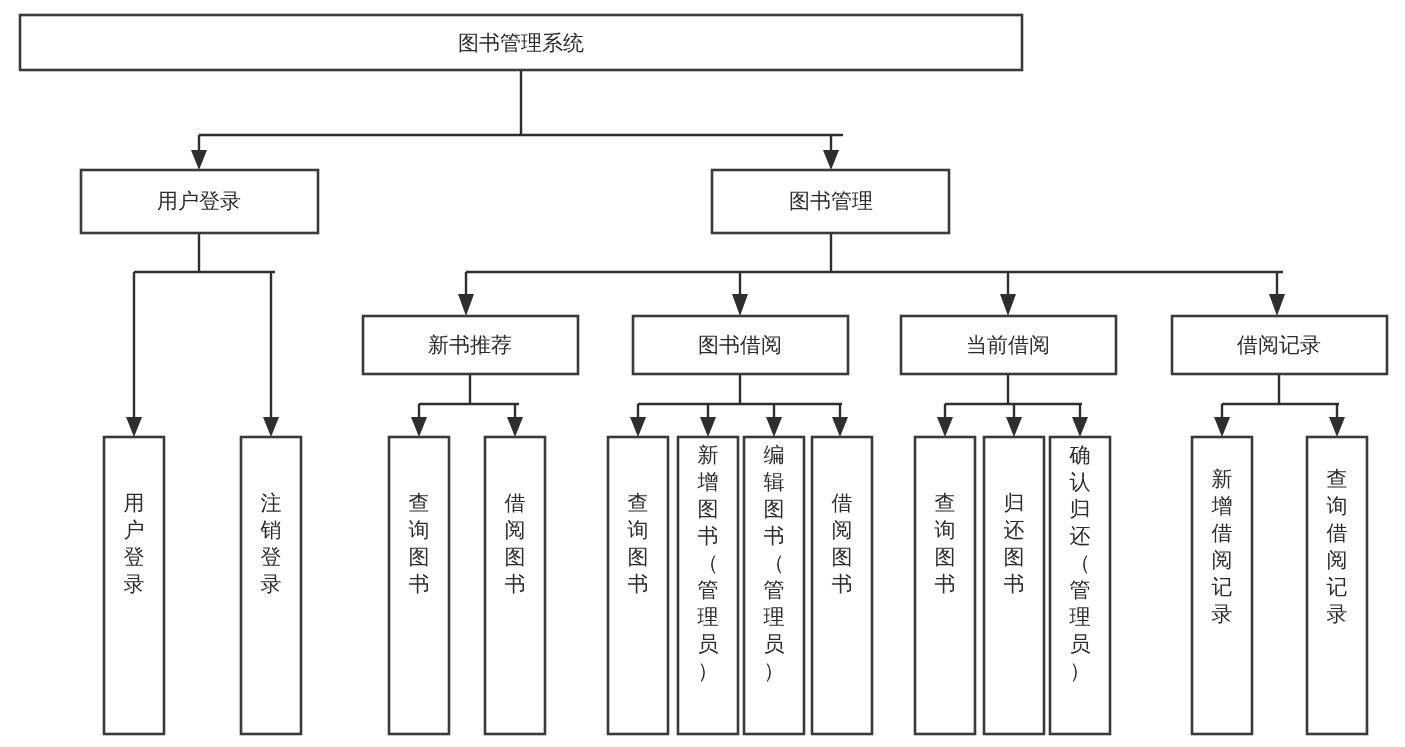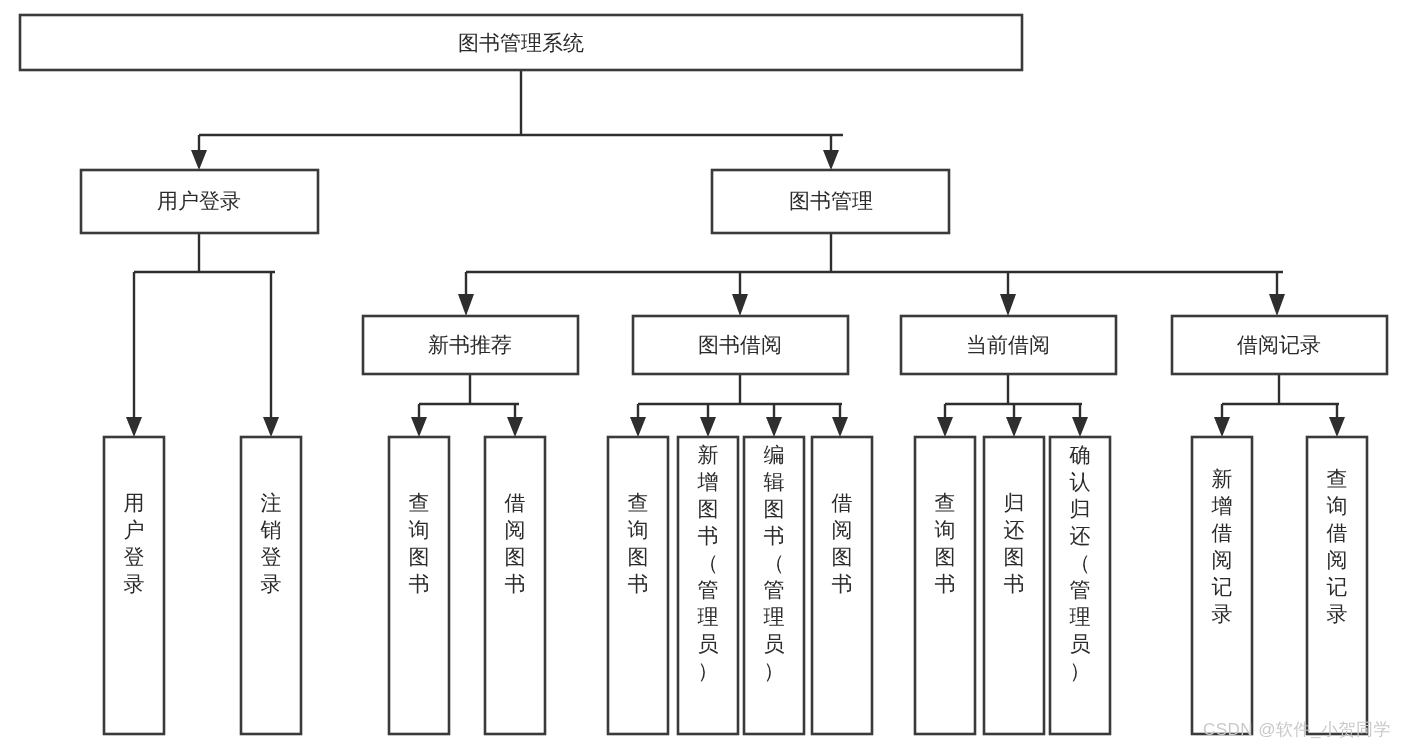--- a/index.html
+++ b/index.html
@@ -238,15 +238,14 @@
       <text class="node-label-vertical" x="1222" y="486"><tspan x="1222" dy="0" text-anchor="middle">新</tspan><tspan x="1222" dy="27" text-anchor="middle">增</tspan><tspan x="1222" dy="27" text-anchor="middle">借</tspan><tspan x="1222" dy="27" text-anchor="middle">阅</tspan><tspan x="1222" dy="27" text-anchor="middle">记</tspan><tspan x="1222" dy="27" text-anchor="middle">录</tspan></text>
     </g>
 
     <g>
       <rect class="node-box" x="1307" y="437" width="60" height="297"></rect>
       <text class="node-label-vertical" x="1337" y="486"><tspan x="1337" dy="0" text-anchor="middle">查</tspan><tspan x="1337" dy="27" text-anchor="middle">询</tspan><tspan x="1337" dy="27" text-anchor="middle">借</tspan><tspan x="1337" dy="27" text-anchor="middle">阅</tspan><tspan x="1337" dy="27" text-anchor="middle">记</tspan><tspan x="1337" dy="27" text-anchor="middle">录</tspan></text>
     </g>
 
   </svg>
 
-  <div class="watermark">CSDN @软件_小贺同学</div>
 
 </div>
 
 </body></html>

